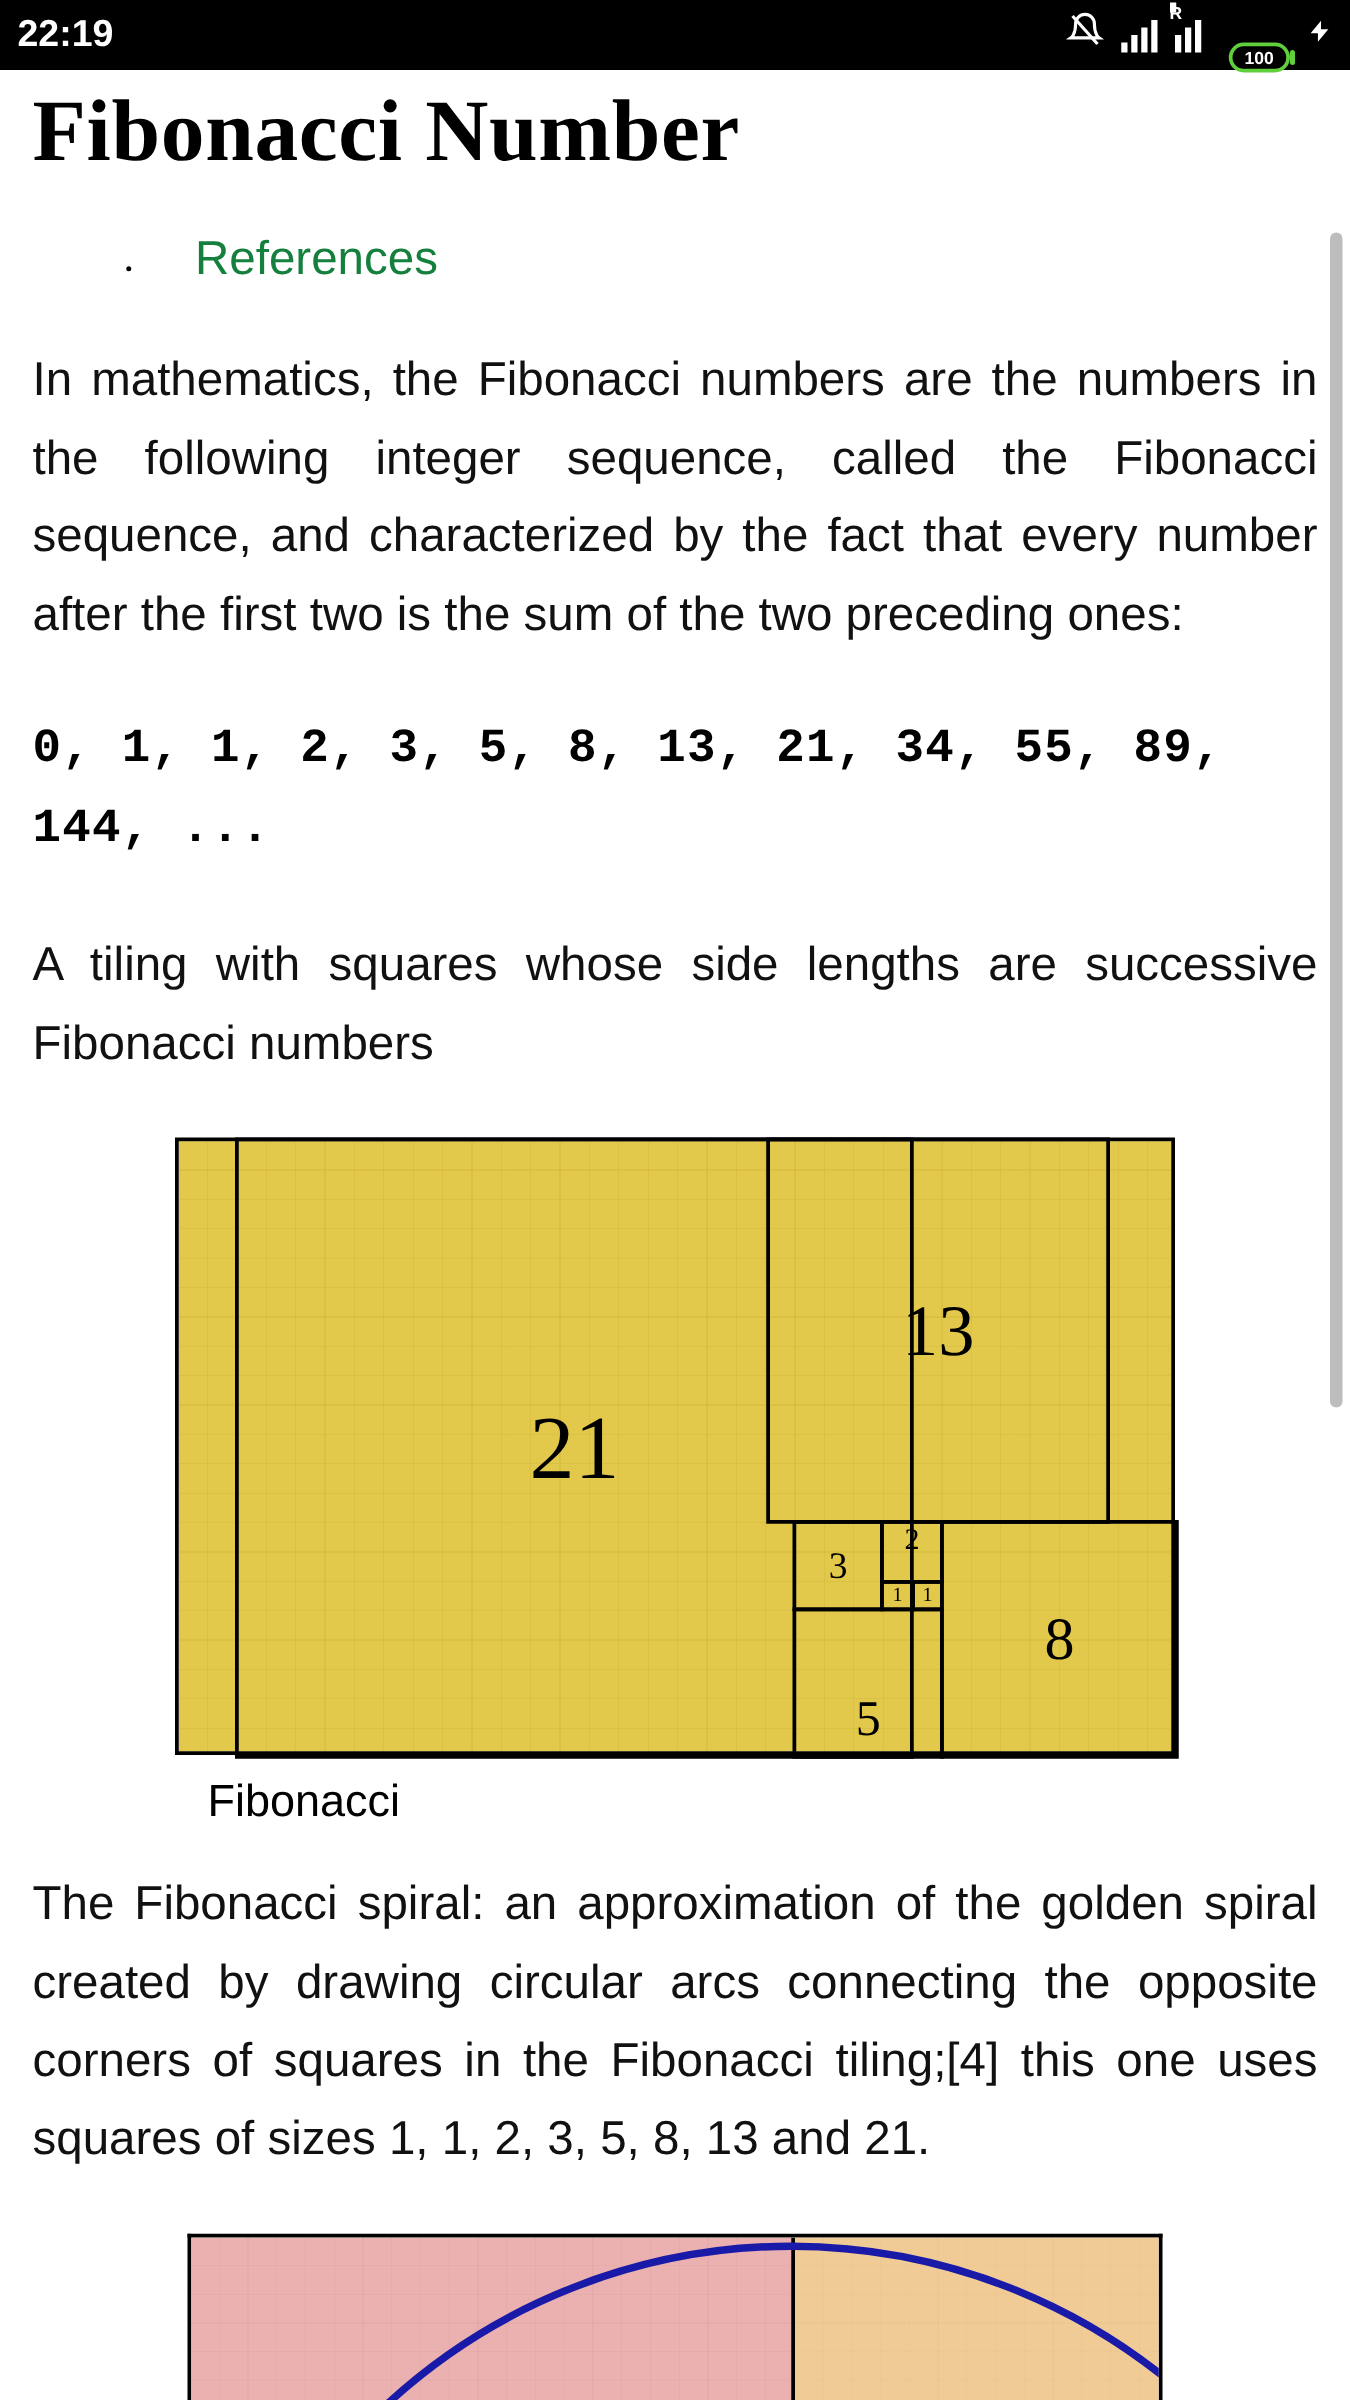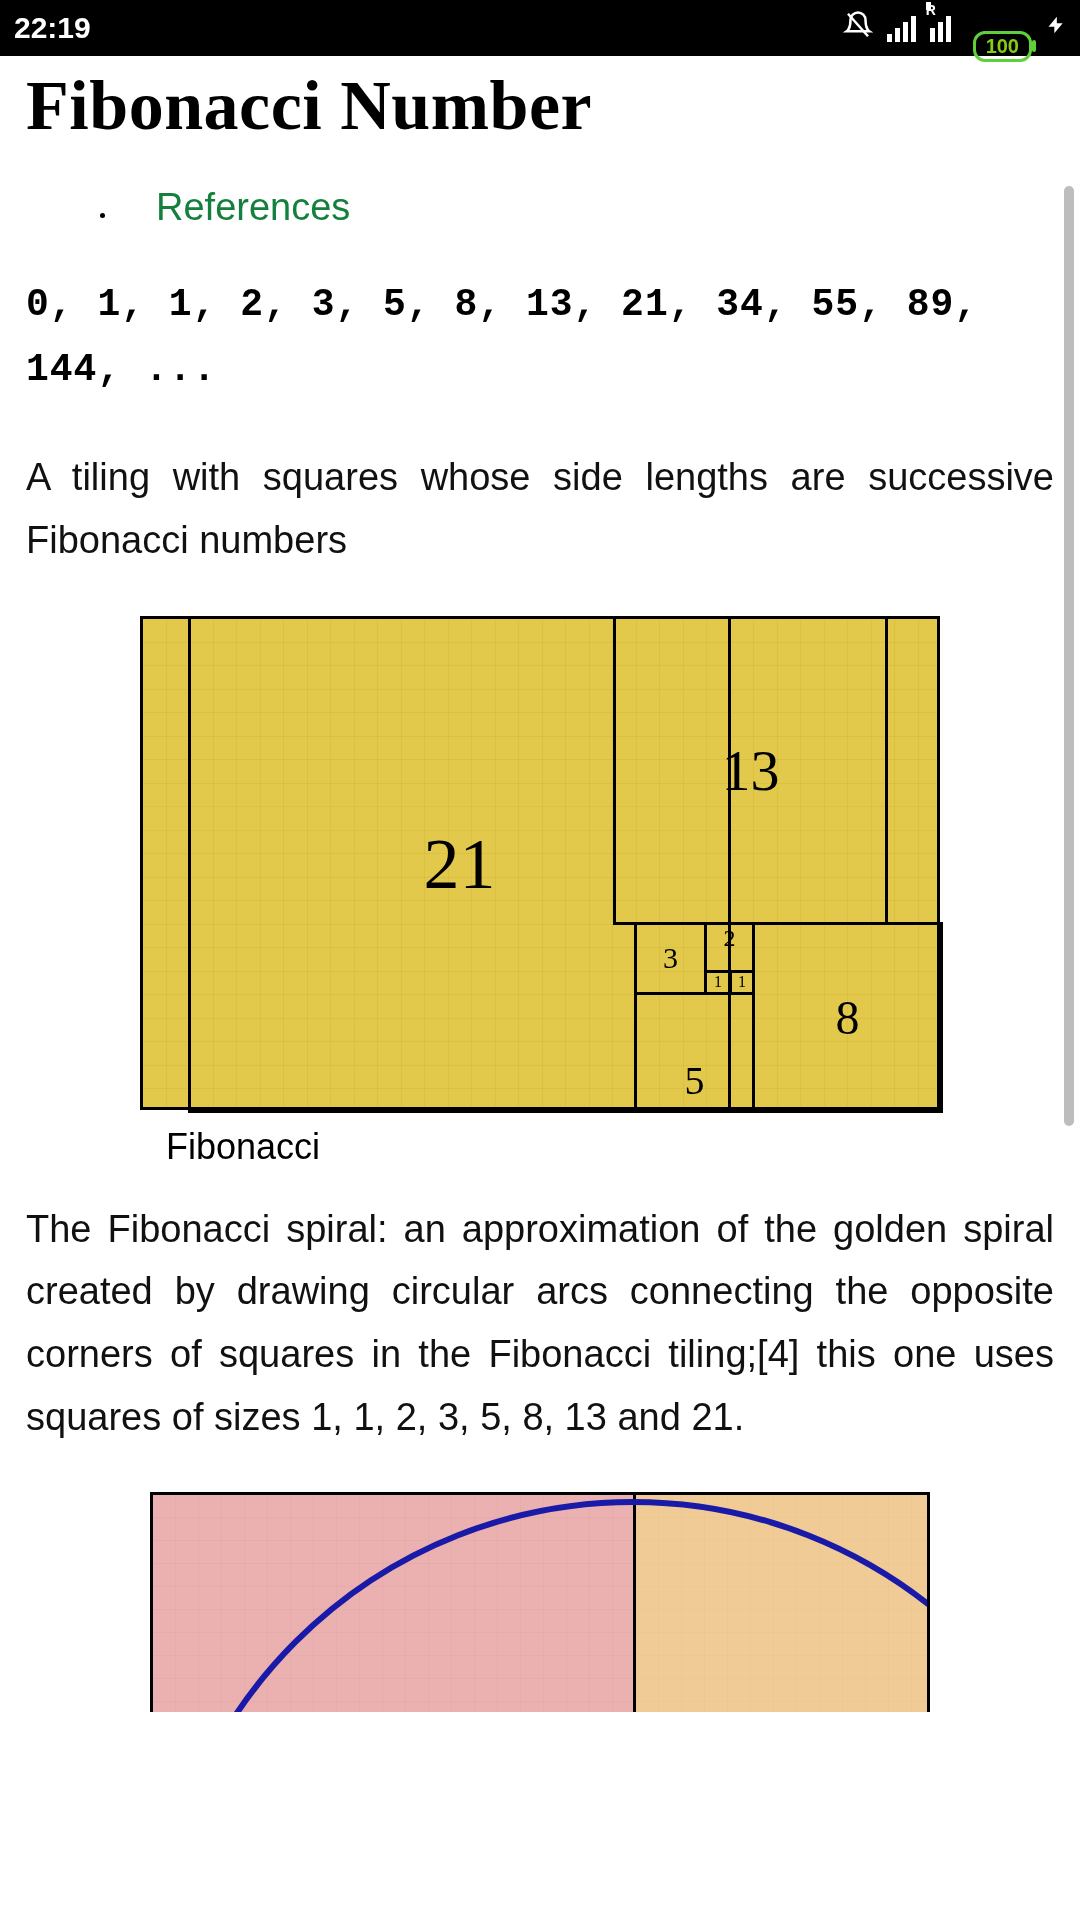--- a/index.html
+++ b/index.html
@@ -7,21 +7,21 @@
   
   .status-bar { background: #000; color: #fff; height: 56px; display: flex; align-items: center; justify-content: space-between; padding: 0 14px; font-size: 30px; font-weight: bold; }
   .status-left { }
   .status-right { display: flex; align-items: center; gap: 14px; }
   .sig-bars { display: flex; align-items: flex-end; gap: 3px; height: 28px; }
   .sig-bars span { width: 5px; background: #fff; }
   .sig-bars span:nth-child(1){height:8px;} .sig-bars span:nth-child(2){height:14px;}
   .sig-bars span:nth-child(3){height:20px;} .sig-bars span:nth-child(4){height:26px;}
   .sig2 { position: relative; }
   .sig2 .r-label { position: absolute; top: -12px; left: -4px; font-size: 14px; font-weight: bold; }
-  .battery { border: 3px solid #5fcf3c; border-radius: 12px; padding: 1px 10px; color: #84cc16; font-size: 20px; font-weight: bold; position: relative; margin-top: 36px; }
+  .battery { border: 3px solid #5fcf3c; border-radius: 12px; padding: 1px 10px; color: #ffffff; font-size: 14px; font-weight: bold; position: relative; margin-top: 36px; }
   .battery::after { content:""; position:absolute; right:-7px; top:50%; transform:translateY(-50%); width:4px; height:12px; background:#5fcf3c; border-radius:2px;}
   .bolt { font-size: 28px; }
   .bell-off { font-size: 30px; }
 
   
   .content { padding: 0 26px 0 26px; position: relative; height: calc(1920px - 56px); }
   .scroll-indicator { position: absolute; right: 6px; top: 120px; width: 10px; height: 940px; background: #bdbdbd; border-radius: 5px; }
   h1.page-title { font-size: 70px; font-weight: 800; margin-top: 10px; margin-bottom: 40px; letter-spacing: 0.5px; font-family: Liberation Serif, serif; }
   ul.refs { list-style: disc; margin-left: 90px; margin-bottom: 44px; }
   ul.refs li a { color: #15803d; font-size: 38px; text-decoration: none; margin-left: 40px; }
@@ -95,20 +95,21 @@
 
 <div class="content">
   <div class="scroll-indicator"></div>
 
   <h1 class="page-title">Fibonacci Number</h1>
 
   <ul class="refs">
     <li><a href="#">References</a></li>
   </ul>
 
+  <p class="body">In mathematics, the Fibonacci numbers are the numbers in the following integer sequence, called the Fibonacci sequence, and characterized by the fact that every number after the first two is the sum of the two preceding ones:</p>
 
   <div class="seq">0, 1, 1, 2, 3, 5, 8, 13, 21, 34, 55, 89, 144, ...</div>
 
   <p class="body">A tiling with squares whose side lengths are successive Fibonacci numbers</p>
 
   <div class="tiling-wrap">
     <div class="tiling">
       <div class="sq sq21">21</div>
       <div class="sq sq13">13</div>
       <div class="sq sq8">8</div>

